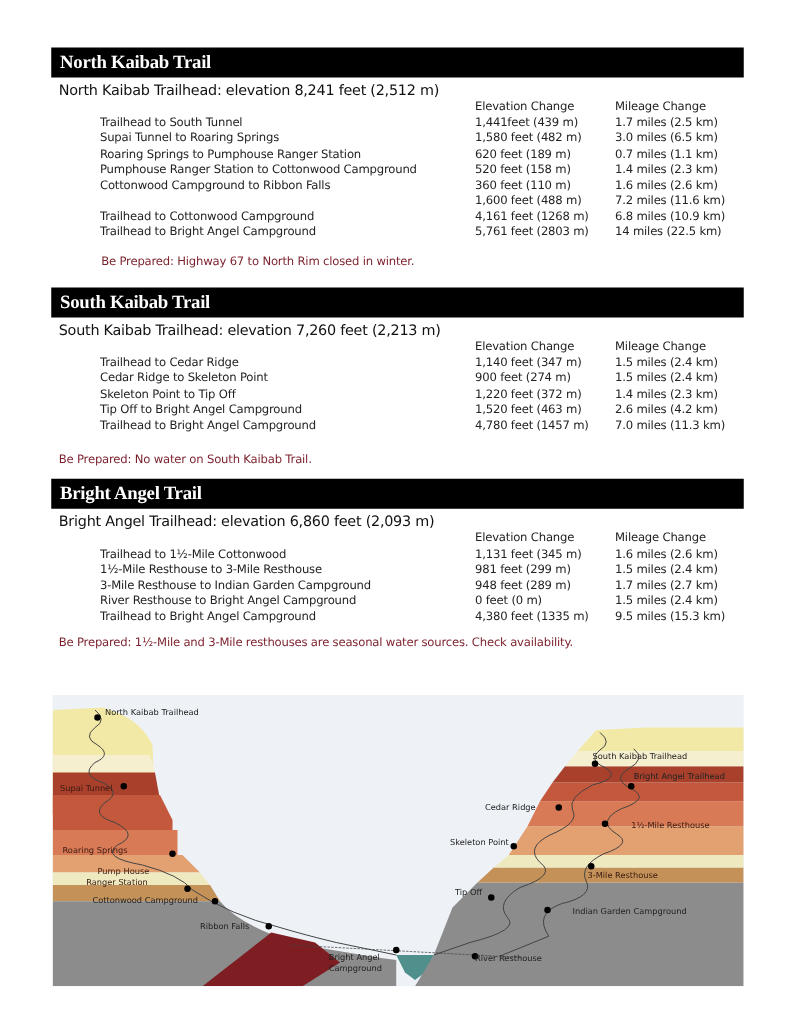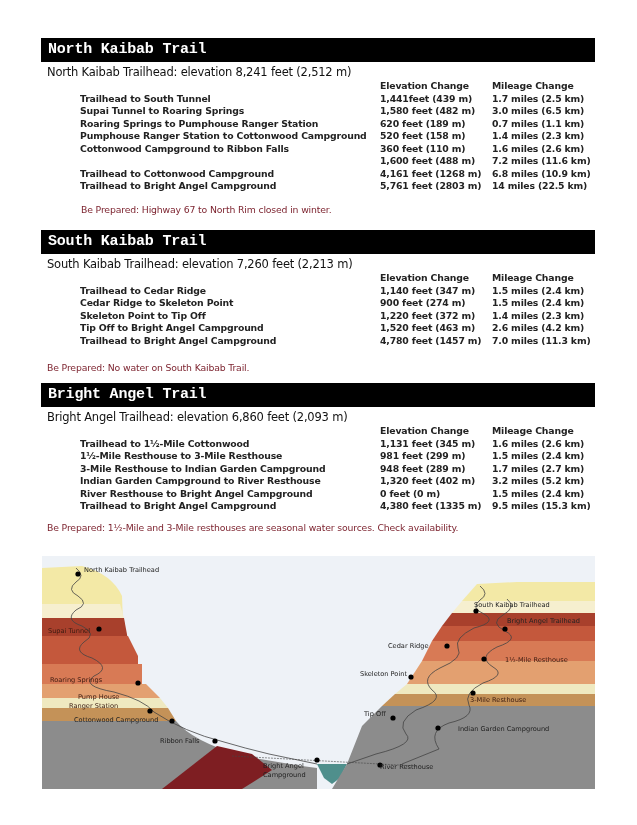--- a/index.html
+++ b/index.html
@@ -1,24 +1,24 @@
 <!DOCTYPE html>
 <html><head>
 <meta charset="utf-8">
 <style>
   html, body { margin: 0; padding: 0; background: #ffffff; }
   body { width: 637px; height: 825px; position: relative; overflow: hidden;
          font-family: "DejaVu Sans", sans-serif; color: #222; }
   .section { position: absolute; left: 41px; width: 554px; }
   .hdr { background: #000; color: #fff; height: 24px; line-height: 24px;
-         font-family: Liberation Mono, monospace; font-weight: bold; font-size: 15px;
+         font-family: Liberation Serif, serif; font-weight: bold; font-size: 15px;
          padding-left: 7px; letter-spacing: -0.2px; }
   .trailhead { font-size: 11.5px; margin: 3px 0 0 6px; height: 15px; line-height: 15px; color:#111; letter-spacing:-0.2px;}
   .cols { position: relative; font-size: 9.3px; line-height: 12.55px; color: #222; letter-spacing:-0.15px;}
-  .row { position: relative; height: 12.55px; font-weight: bold; }
+  .row { position: relative; height: 12.55px; }
   .row span { position: absolute; white-space: nowrap; }
   .c1 { left: 39px; }
   .c2 { left: 339px; }
   .c3 { left: 451px; }
   .note { font-size: 9.3px; color: #7a1f2b; margin-left: 6px; letter-spacing:-0.15px; white-space: nowrap;}
   .diagram { position: absolute; left: 42px; top: 556px; width: 553px; height: 233px; background: #eef2f7; overflow: hidden; }
   .diagram svg { display: block; }
   .lbl { font-family: "DejaVu Sans", sans-serif; font-size: 6.6px; fill: #222; }
   .lbl-dark { fill: #3a1a10; }
 </style>
@@ -128,25 +128,20 @@
       </div>
     <div class="row">
         <span class="c1">1½-Mile Resthouse to 3-Mile Resthouse</span>
         <span class="c2">981 feet (299 m)</span>
         <span class="c3">1.5 miles (2.4 km)</span>
       </div>
     <div class="row">
         <span class="c1">3-Mile Resthouse to Indian Garden Campground</span>
         <span class="c2">948 feet (289 m)</span>
         <span class="c3">1.7 miles (2.7 km)</span>
-      </div>
-    <div class="row">
-        <span class="c1">Indian Garden Campground to River Resthouse</span>
-        <span class="c2">1,320 feet (402 m)</span>
-        <span class="c3">3.2 miles (5.2 km)</span>
       </div>
     <div class="row">
         <span class="c1">River Resthouse to Bright Angel Campground</span>
         <span class="c2">0 feet (0 m)</span>
         <span class="c3">1.5 miles (2.4 km)</span>
       </div>
     <div class="row">
         <span class="c1">Trailhead to Bright Angel Campground</span>
         <span class="c2">4,380 feet (1335 m)</span>
         <span class="c3">9.5 miles (15.3 km)</span>

